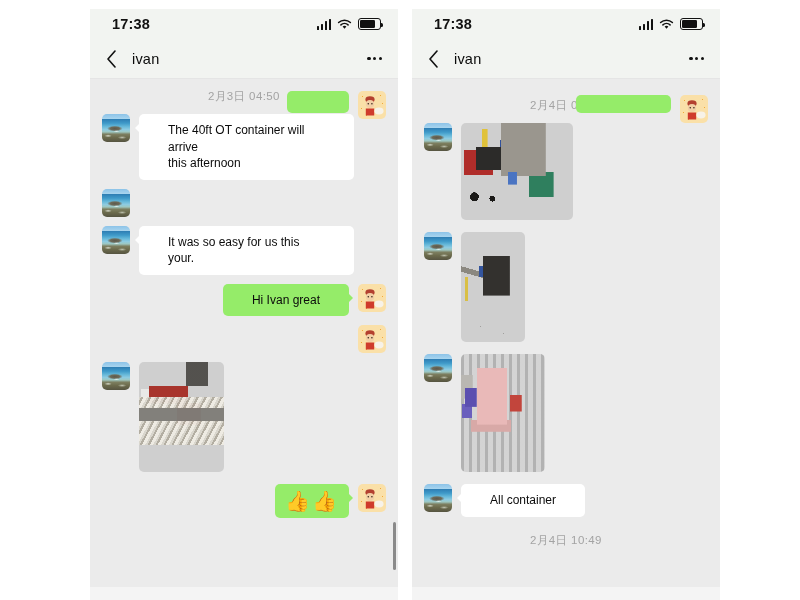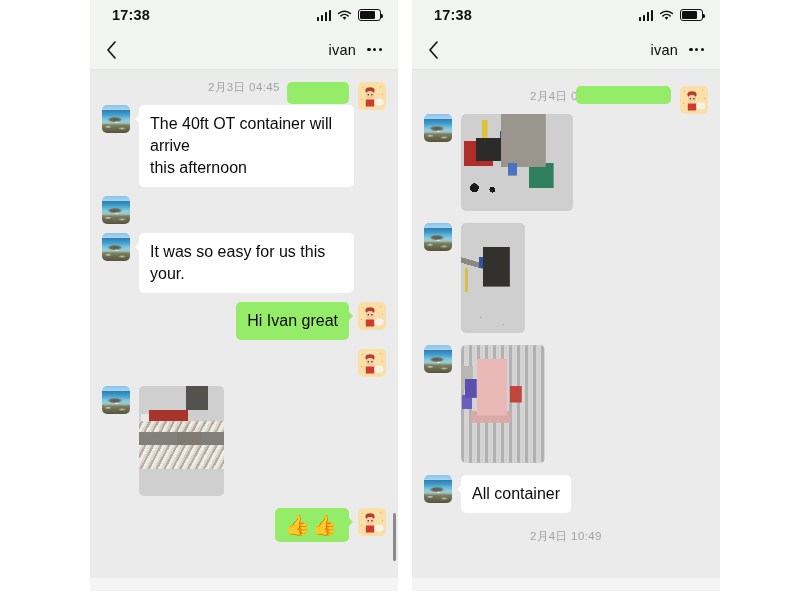--- a/index.html
+++ b/index.html
@@ -19,20 +19,21 @@
     inset: 0;
     display: flex;
     align-items: flex-start;
   }
 
   
   .phone {
     position: relative;
     width: 308px;
     height: 591px;
+    margin-top: 9px;
     background: #ebebeb;
     overflow: hidden;
     flex: 0 0 auto;
   }
   .phone.left  { margin-left: 90px; }
   .phone.right { margin-left: 14px; }
 
   
   .statusbar {
     position: relative;
@@ -106,21 +107,21 @@
   .nav-back {
     width: 26px;
     display: flex;
     align-items: center;
     justify-content: flex-start;
     cursor: pointer;
   }
   .nav-back svg { display: block; }
   .nav-title {
     flex: 1;
-    text-align: right;
+    text-align: left;
     font-size: 14.5px;
     color: #0a0a0a;
     letter-spacing: .2px;
   }
   .nav-more {
     width: 26px;
     display: flex;
     align-items: center;
     justify-content: flex-end;
     gap: 2.5px;
@@ -198,22 +199,22 @@
       radial-gradient(circle 1px at 88% 46%, #f0a93a 60%, transparent 61%),
       radial-gradient(circle 1px at 13% 62%, #f0a93a 60%, transparent 61%),
       radial-gradient(circle 1px at 30% 87%, #f0a93a 60%, transparent 61%);
   }
   .av-me svg { position: absolute; inset: 0; }
 
   
   .bubble {
     position: relative;
     max-width: 215px;
-    padding: 8px 11px;
-    font-size: 16px;
+    padding: 8px 29px;
+    font-size: 12px;
     line-height: 1.38;
     color: #0b0b0b;
     border-radius: 5px;
     word-wrap: break-word;
     white-space: pre-line;
   }
   .row.in  .bubble { background: #ffffff; margin-left: 9px;  }
   .row.out .bubble { background: #95ec69; margin-right: 9px; }
 
   .bubble::before {
@@ -446,21 +447,21 @@
               <ellipse cx="12" cy="13" rx="4.2" ry="4" fill="#f2cfa6"></ellipse>
               <path d="M7.8 17.5h8.4v7H7.8z" fill="#cf3b2c"></path>
               <ellipse cx="21" cy="20" rx="4.6" ry="3.4" fill="#f7f2e8"></ellipse>
               <circle cx="10.3" cy="12.8" r=".8" fill="#3a2a1d"></circle>
               <circle cx="13.9" cy="12.8" r=".8" fill="#3a2a1d"></circle>
             </svg>
         </div>
         <div class="pk-bubble"></div>
       </div>
 
-      <div class="daystamp">2月3日 04:45</div>
+      <div class="daystamp">2月3日 04:50</div>
 
       <div class="row in">
         <div class="avatar av-sea"></div>
         <div class="bubble">The 40ft OT container will arrive
  this afternoon</div>
       </div>
 
       <div class="row in">
         <div class="avatar av-sea"></div>
       </div>

